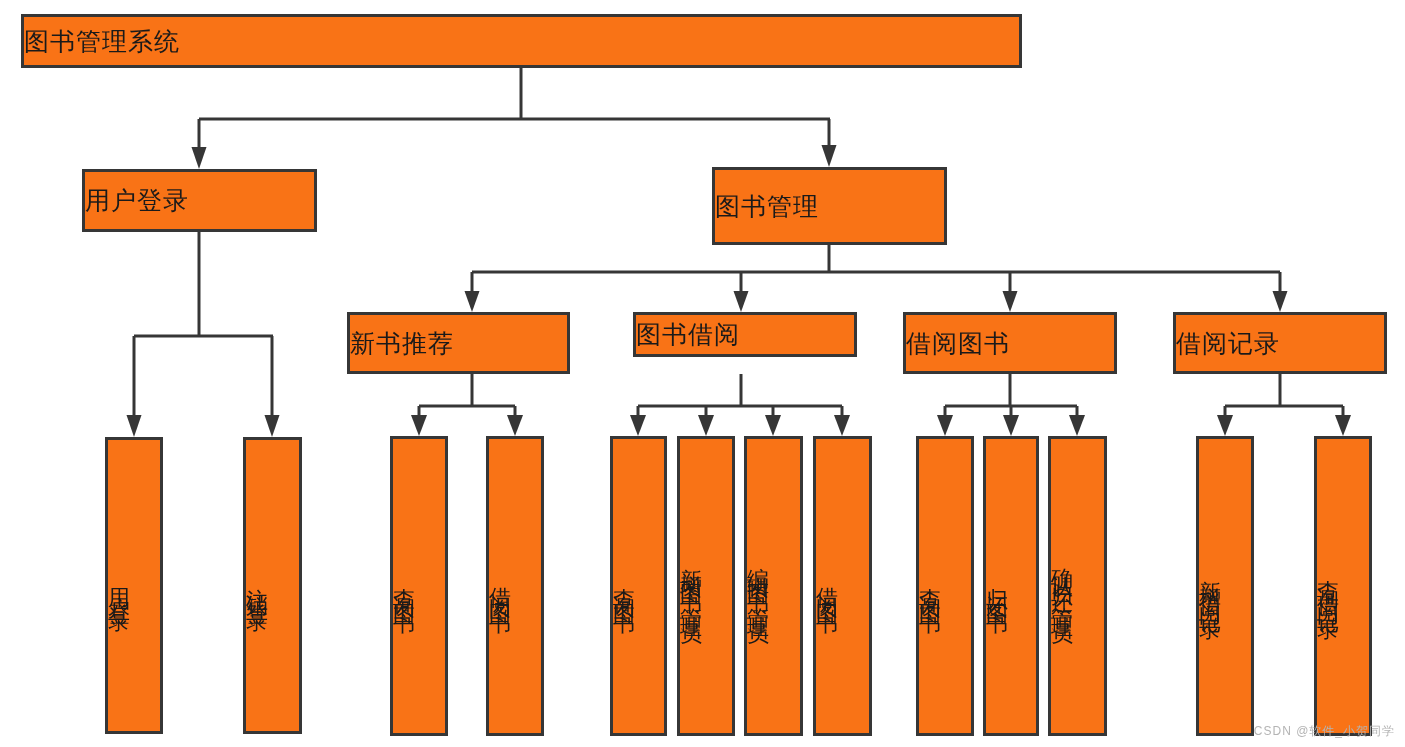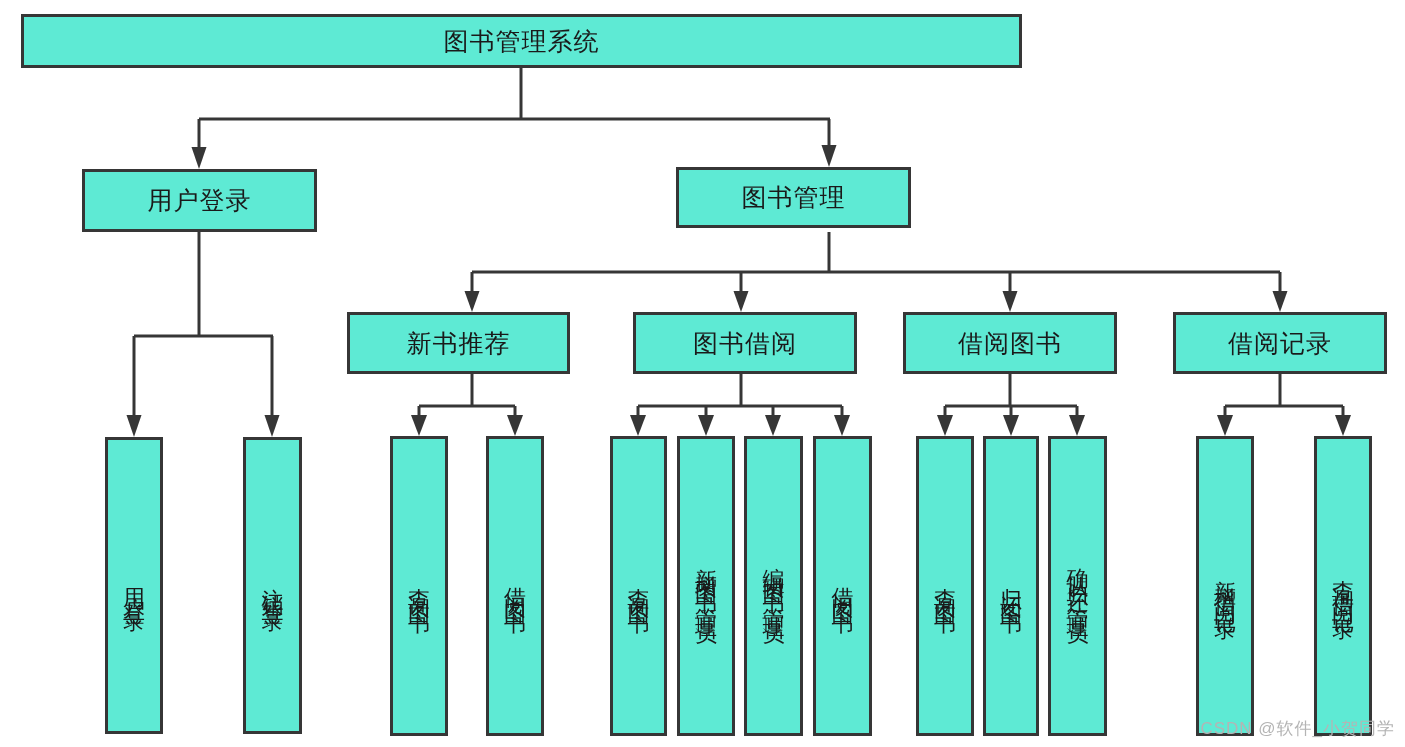--- a/index.html
+++ b/index.html
@@ -17,39 +17,39 @@
     font-family:"Liberation Sans","DejaVu Sans",sans-serif;
     color:var(--text);
   }
   .wires{position:absolute;left:0;top:0;}
   .wires path{stroke:var(--line);stroke-width:3;fill:none;}
   .wires polygon{fill:var(--line);stroke:none;}
   .node{
     position:absolute;
     box-sizing:border-box;
     border:3px solid var(--line);
-    background:#5eead4;
-    display:flex;align-items:center;justify-content:center;
+    background:#f97316;
+    display:flex;align-items:center;
   }
   .hbox span{
     font-size:25px;
     letter-spacing:1px;
     white-space:nowrap;
   }
   .vbox span{
     writing-mode:vertical-rl;
     text-orientation:mixed;
     font-size:22px;
     letter-spacing:8px;
     line-height:1;
   }
   .watermark{
     position:absolute;
     right:10px;bottom:7px;
-    font-size:17px;
+    font-size:12px;
     letter-spacing:1px;
     color:var(--wm);
     white-space:nowrap;
   }
 </style>
 </head>
 <body>
 
 <div class="stage">
 
@@ -115,28 +115,28 @@
       <polygon points="1335,415 1351,415 1343,436"></polygon>
   </svg>
 
   <div class="node hbox" style="left:21px;top:14px;width:1001px;height:54px">
     <span>图书管理系统</span>
   </div>
 
   <div class="node hbox" style="left:82px;top:169px;width:235px;height:63px">
     <span>用户登录</span>
   </div>
-  <div class="node hbox" style="left:676px;top:167px;width:235px;height:61px">
+  <div class="node hbox" style="left:712px;top:167px;width:235px;height:78px">
     <span>图书管理</span>
   </div>
 
   <div class="node hbox" style="left:347px;top:312px;width:223px;height:62px">
     <span>新书推荐</span>
   </div>
-  <div class="node hbox" style="left:633px;top:312px;width:224px;height:62px">
+  <div class="node hbox" style="left:633px;top:312px;width:224px;height:45px">
     <span>图书借阅</span>
   </div>
   <div class="node hbox" style="left:903px;top:312px;width:214px;height:62px">
     <span>借阅图书</span>
   </div>
   <div class="node hbox" style="left:1173px;top:312px;width:214px;height:62px">
     <span>借阅记录</span>
   </div>
 
   <div class="node vbox" style="left:105px;top:437px;width:58px;height:297px">

